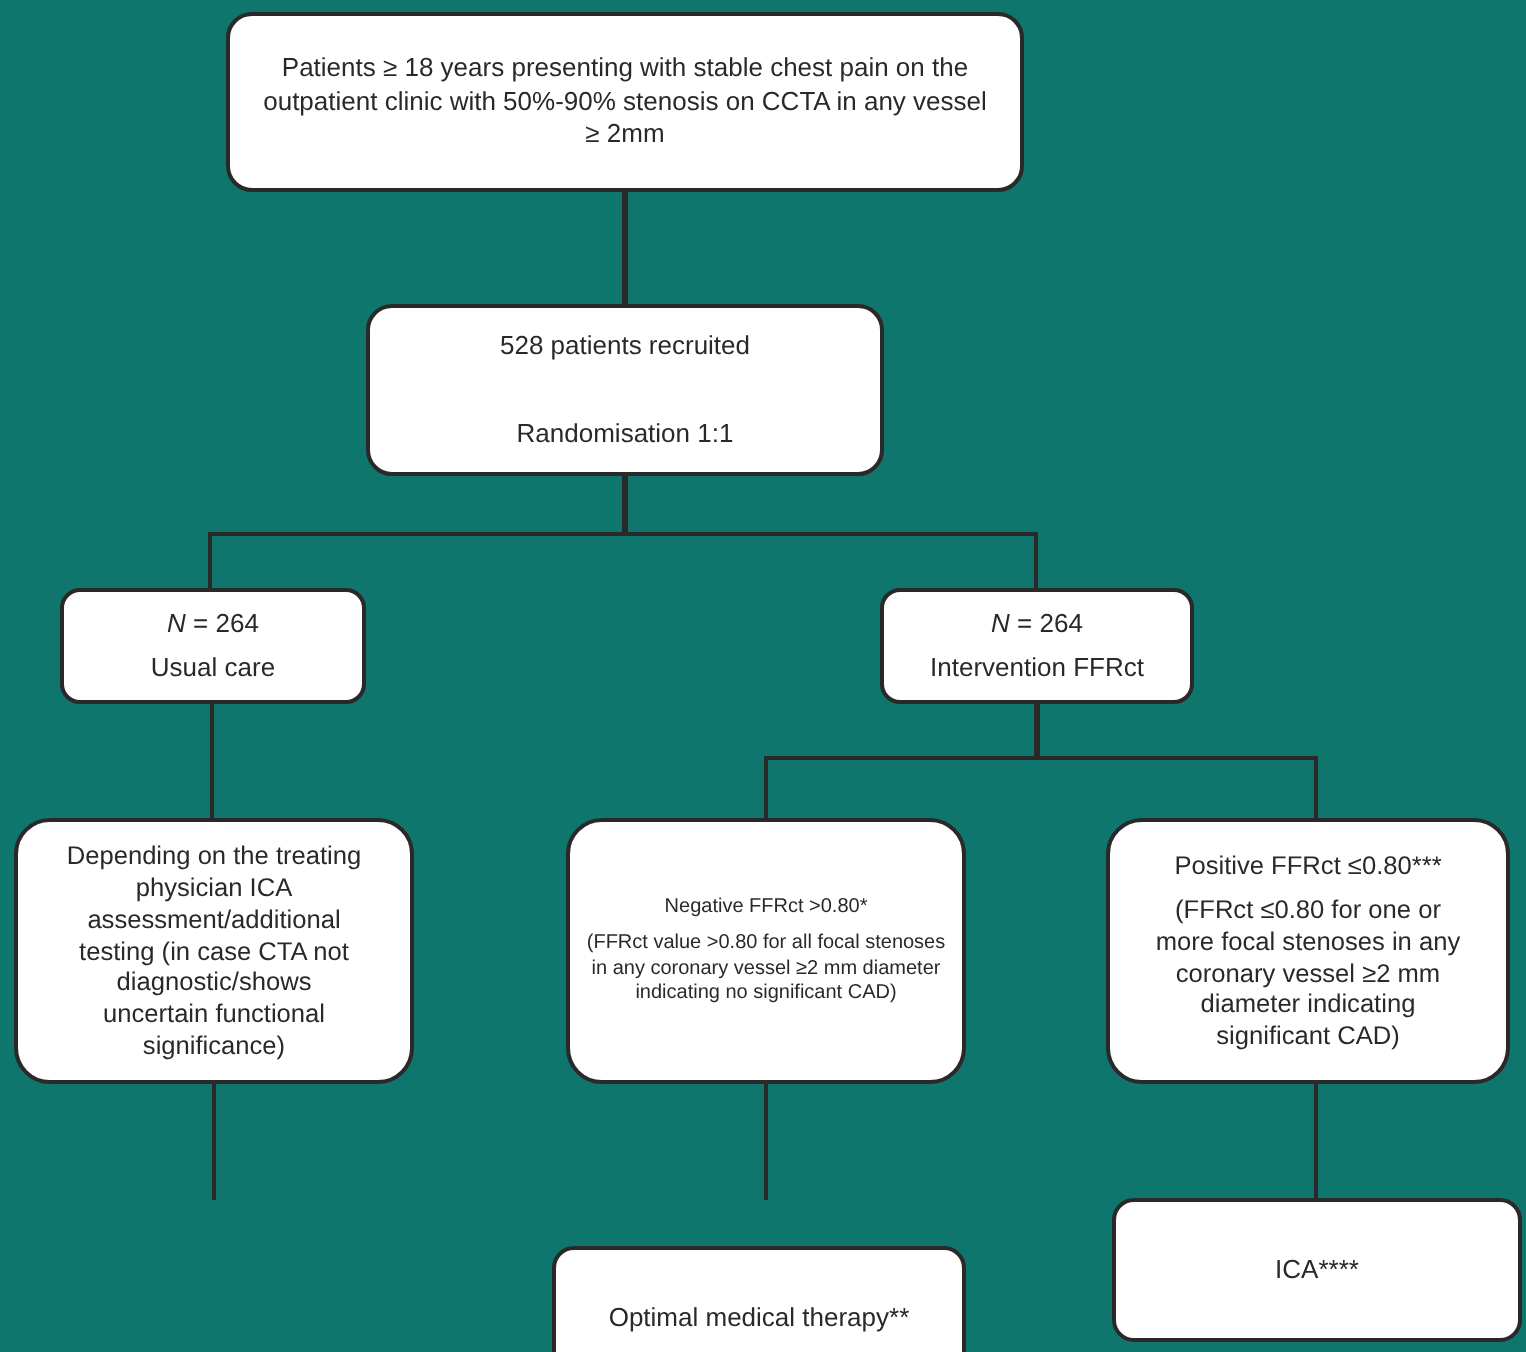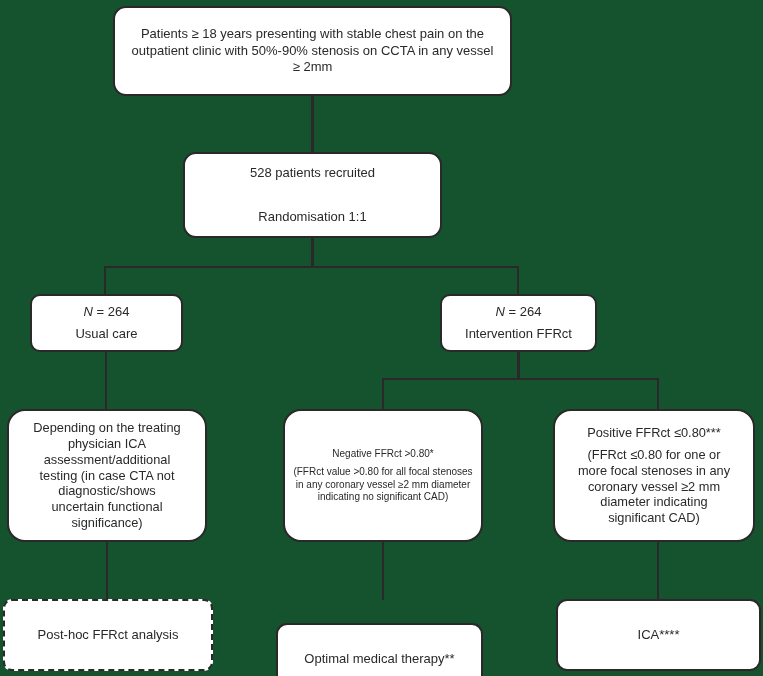--- a/index.html
+++ b/index.html
@@ -4,21 +4,21 @@
 <style>
   html, body {
     margin: 0;
     padding: 0;
     background: #ffffff;
   }
   #canvas {
     position: relative;
     width: 763px;
     height: 676px;
-    background: #14532d;
+    background: #0f766e;
     font-family: "Liberation Sans", "DejaVu Sans", sans-serif;
     color: #2b2829;
     overflow: hidden;
   }
   .box {
     position: absolute;
     box-sizing: border-box;
     border: 2px solid #2b2829;
     border-radius: 12px;
     background: #ffffff;
@@ -111,23 +111,20 @@
   <div class="box" id="negative-box">
     <div class="ln sub-heading">Negative FFRct &gt;0.80*</div>
     <div class="ln">(FFRct value &gt;0.80 for all focal stenoses in any coronary vessel ≥2 mm diameter indicating no significant CAD)</div>
   </div>
 
   <div class="box" id="positive-box">
     <div class="ln sub-heading">Positive FFRct ≤0.80***</div>
     <div class="ln">(FFRct ≤0.80 for one or more focal stenoses in any coronary vessel ≥2 mm diameter indicating significant CAD)</div>
   </div>
 
-  <div class="box dashed" id="posthoc-box">
-    <div class="ln">Post-hoc FFRct analysis</div>
-  </div>
 
   <div class="box" id="omt-box">
     <div class="ln">Optimal medical therapy**</div>
   </div>
 
   <div class="box" id="ica-box">
     <div class="ln">ICA****</div>
   </div>
 
 </div>

